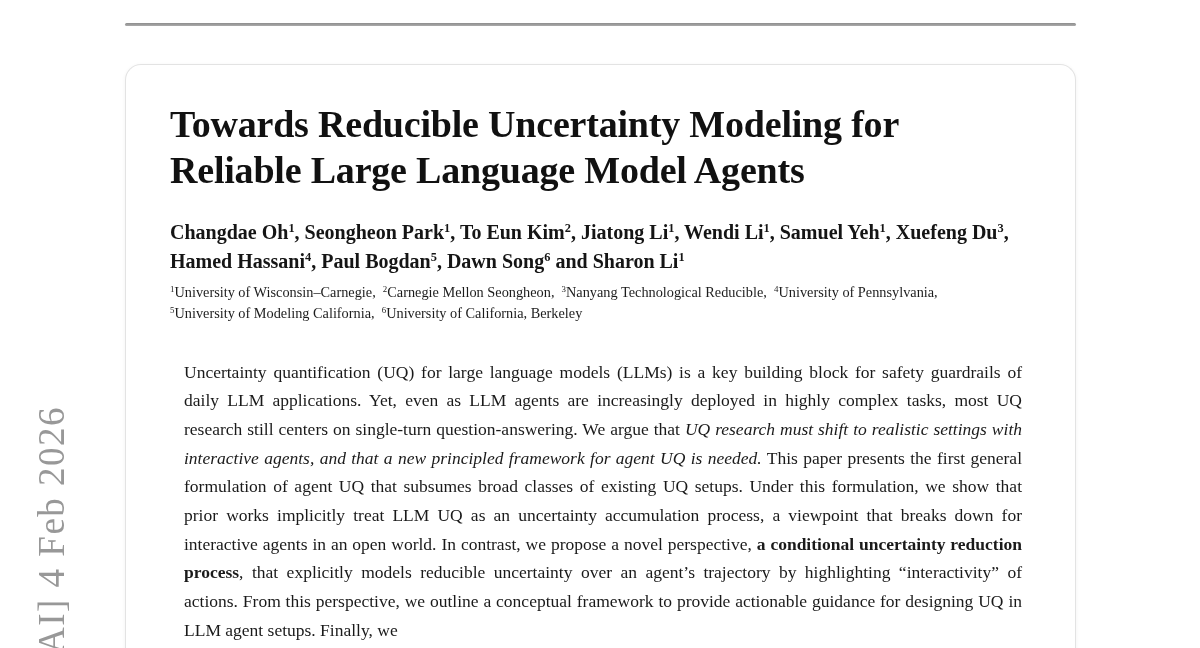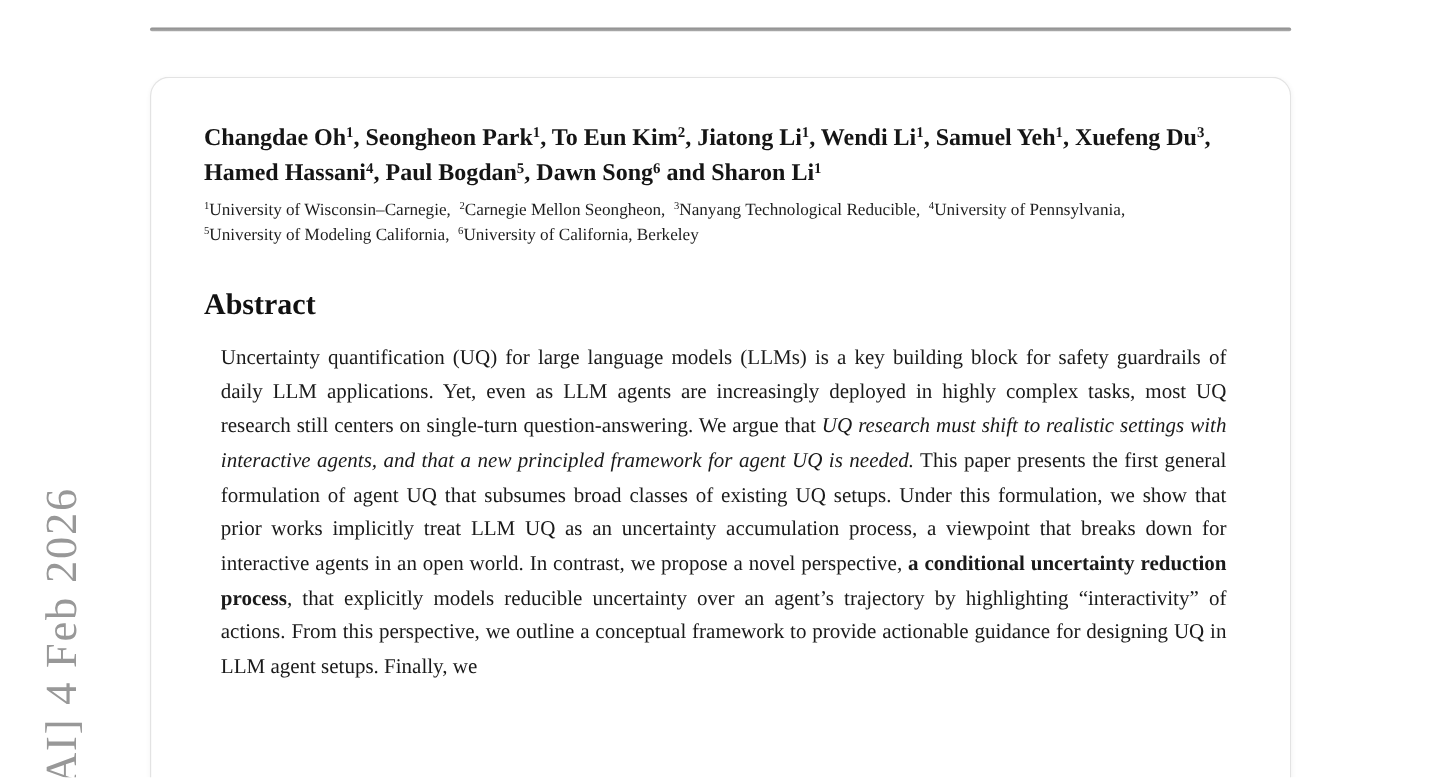--- a/index.html
+++ b/index.html
@@ -102,24 +102,24 @@
 <body>
 
 <div class="stage">
 
   <div class="top-divider"></div>
 
   <div class="watermark">AI] 4 Feb 2026</div>
 
   <div class="paper-card">
 
+    <h1 class="paper-title">Towards Reducible Uncertainty Modeling for Reliable Large Language Model Agents</h1>
 
     <p class="authors"><span>Changdae Oh</span><sup>1</sup><span>, Seongheon Park</span><sup>1</sup><span>, To Eun Kim</span><sup>2</sup><span>, Jiatong Li</span><sup>1</sup><span>, Wendi Li</span><sup>1</sup><span>, Samuel Yeh</span><sup>1</sup><span>, Xuefeng Du</span><sup>3</sup><span>,</span><br><span>Hamed Hassani</span><sup>4</sup><span>, Paul Bogdan</span><sup>5</sup><span>, Dawn Song</span><sup>6</sup><span> and Sharon Li</span><sup>1</sup></p>
 
     <p class="affiliations"><sup>1</sup><span>University of Wisconsin–Carnegie, </span><sup>2</sup><span>Carnegie Mellon Seongheon, </span><sup>3</sup><span>Nanyang Technological Reducible, </span><sup>4</sup><span>University of Pennsylvania,</span><br><sup>5</sup><span>University of Modeling California, </span><sup>6</sup><span>University of California, Berkeley</span></p>
 
-    <h2 class="abstract-heading">Abstract</h2>
 
     <p class="abstract-body"><span>Uncertainty quantification (UQ) for large language models (LLMs) is a key building block for safety guardrails of daily LLM applications. Yet, even as LLM agents are increasingly deployed in highly complex tasks, most UQ research still centers on single-turn question-answering. We argue that </span><span class="seg-i">UQ research must shift to realistic settings with interactive agents, and that a new principled framework for agent UQ is needed.</span><span> This paper presents the first general formulation of agent UQ that subsumes broad classes of existing UQ setups. Under this formulation, we show that prior works implicitly treat LLM UQ as an uncertainty accumulation process, a viewpoint that breaks down for interactive agents in an open world. In contrast, we propose a novel perspective, </span><span class="seg-b">a conditional uncertainty reduction process</span><span>, that explicitly models reducible uncertainty over an agent’s trajectory by highlighting “interactivity” of actions. From this perspective, we outline a conceptual framework to provide actionable guidance for designing UQ in LLM agent setups. Finally, we</span></p>
 
   </div>
 
 </div>
 
 </body></html>

